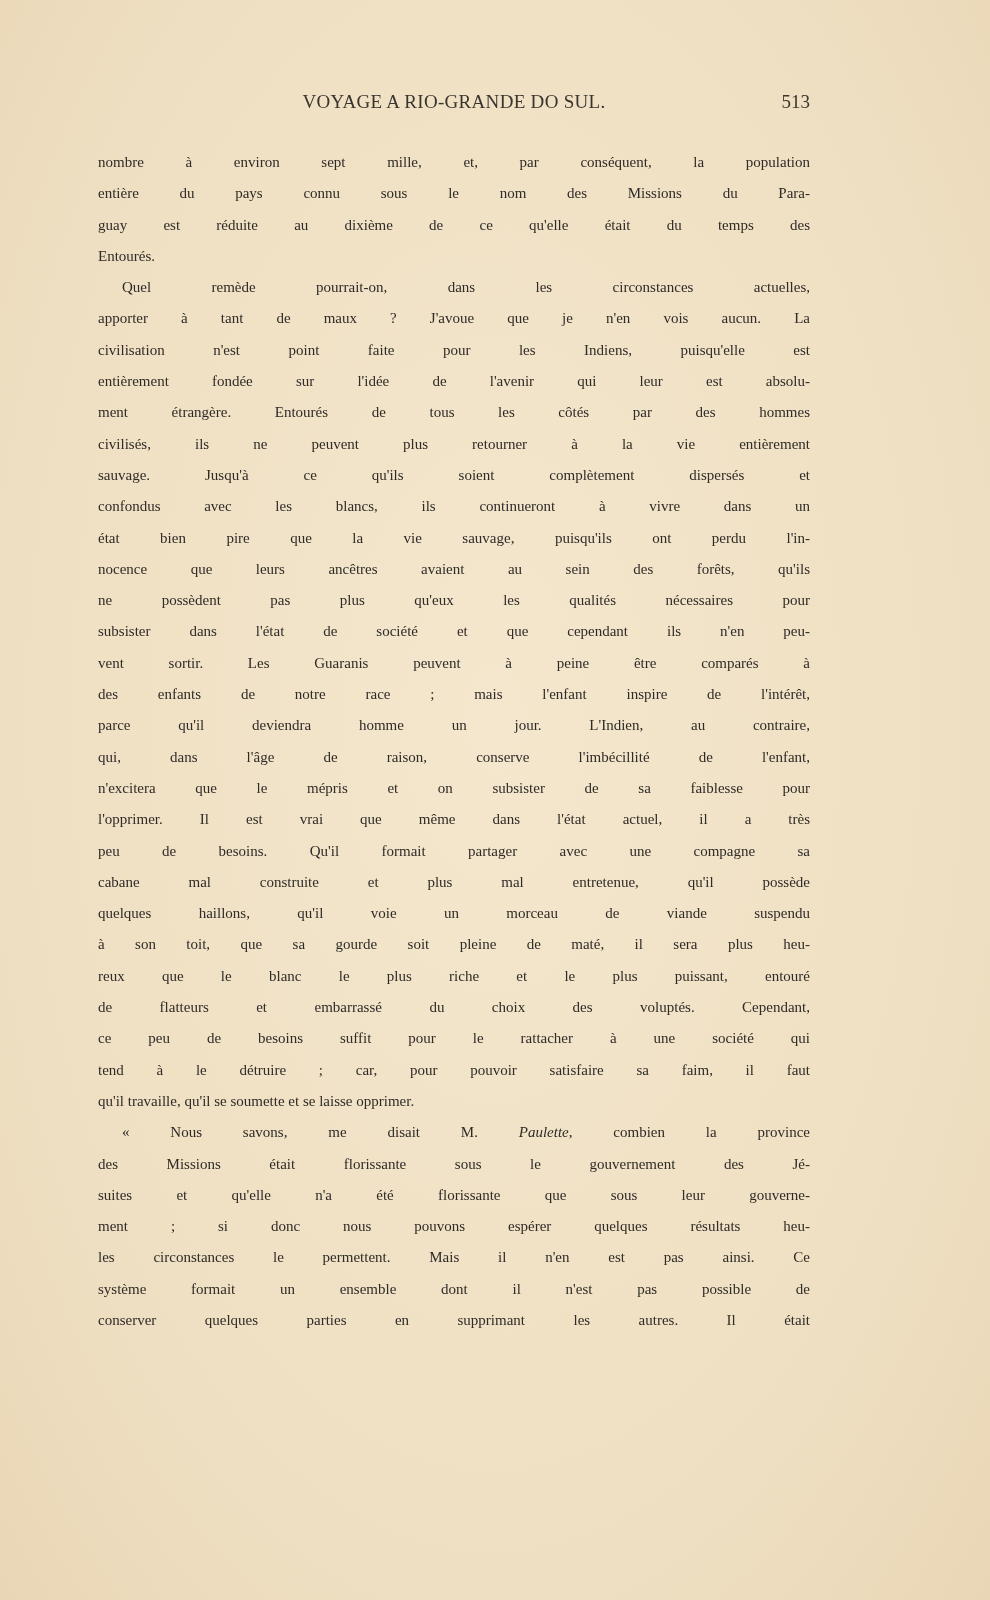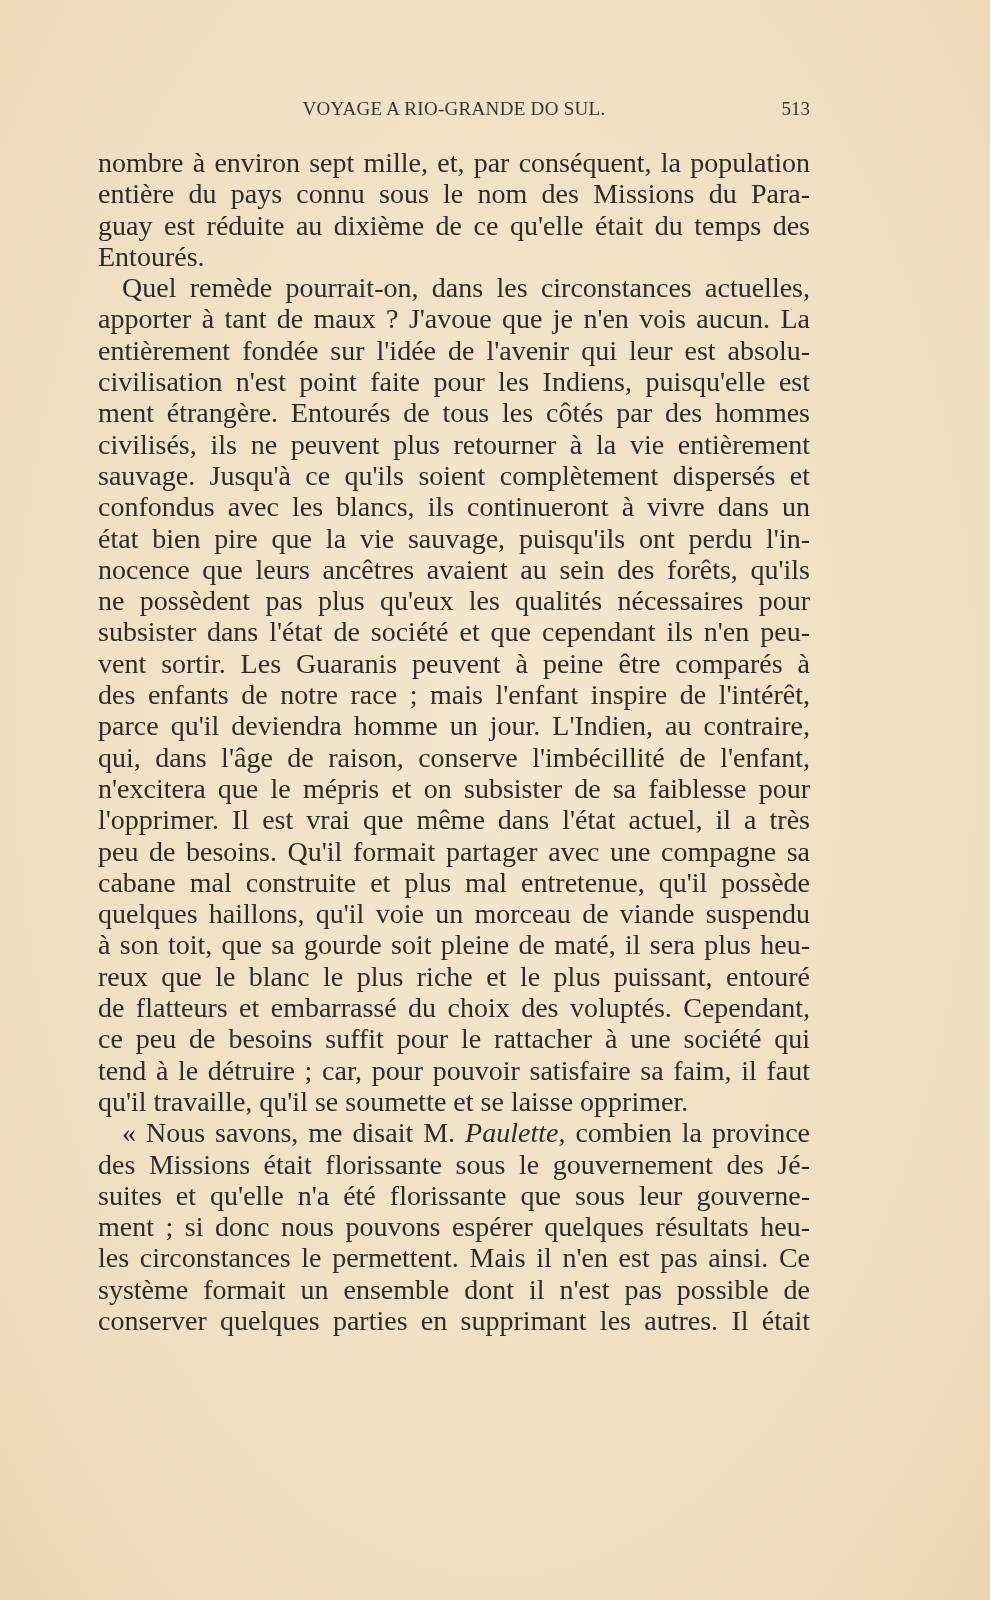--- a/index.html
+++ b/index.html
@@ -5,32 +5,32 @@
   html, body { margin: 0; padding: 0; }
   body {
     width: 990px; height: 1600px;
     background: #f1e2c6;
     background-image: radial-gradient(ellipse at 50% 45%, #f4e7cd 0%, #efdfc2 70%, #e9d6b6 100%);
     position: relative; overflow: hidden;
     font-family: "Liberation Serif", "DejaVu Serif", serif;
     color: #2e2a26;
   }
   .header {
-    position: absolute; top: 98px; left: 98px; width: 712px; height: 30px;
+    position: absolute; top: 91px; left: 98px; width: 712px; height: 30px;
   }
   .running-title {
     position: absolute; left: 0; right: 0; text-align: center;
     font-size: 19px; letter-spacing: 0.3px; color: #3a352f;
   }
   .page-number {
     position: absolute; right: 0; top: 0; font-size: 19px; color: #3a352f;
   }
   .body-text {
     position: absolute; top: 147px; left: 98px; width: 712px;
-    font-size: 28px; line-height: 31.3px; color: #2f2b27;
+    font-size: 15px; line-height: 31.3px; color: #2f2b27;
   }
   .line {
     display: block; white-space: nowrap; text-align: justify; text-align-last: justify;
     height: 31.3px;
   }
   .line.last { text-align-last: left; }
   .line.indent { padding-left: 24px; }
   .italic { font-style: italic; }
 </style>
 </head>
@@ -44,22 +44,22 @@
 <div class="body-text">
   <div>
     <span class="line">nombre à environ sept mille, et, par conséquent, la population</span>
     <span class="line">entière du pays connu sous le nom des Missions du Para-</span>
     <span class="line">guay est réduite au dixième de ce qu'elle était du temps des</span>
     <span class="line last">Entourés.</span>
   </div>
   <div id="p2">
       <span class="line indent">Quel remède pourrait-on, dans les circonstances actuelles,</span>
       <span class="line">apporter à tant de maux ? J'avoue que je n'en vois aucun. La</span>
+      <span class="line">civilisation n'est point faite pour les Indiens, puisqu'elle est</span>
       <span class="line">entièrement fondée sur l'idée de l'avenir qui leur est absolu-</span>
-      <span class="line">civilisation n'est point faite pour les Indiens, puisqu'elle est</span>
       <span class="line">ment étrangère. Entourés de tous les côtés par des hommes</span>
       <span class="line">civilisés, ils ne peuvent plus retourner à la vie entièrement</span>
       <span class="line">sauvage. Jusqu'à ce qu'ils soient complètement dispersés et</span>
       <span class="line">confondus avec les blancs, ils continueront à vivre dans un</span>
       <span class="line">état bien pire que la vie sauvage, puisqu'ils ont perdu l'in-</span>
       <span class="line">nocence que leurs ancêtres avaient au sein des forêts, qu'ils</span>
       <span class="line">ne possèdent pas plus qu'eux les qualités nécessaires pour</span>
       <span class="line">subsister dans l'état de société et que cependant ils n'en peu-</span>
       <span class="line">vent sortir. Les Guaranis peuvent à peine être comparés à</span>
       <span class="line">des enfants de notre race ; mais l'enfant inspire de l'intérêt,</span>

